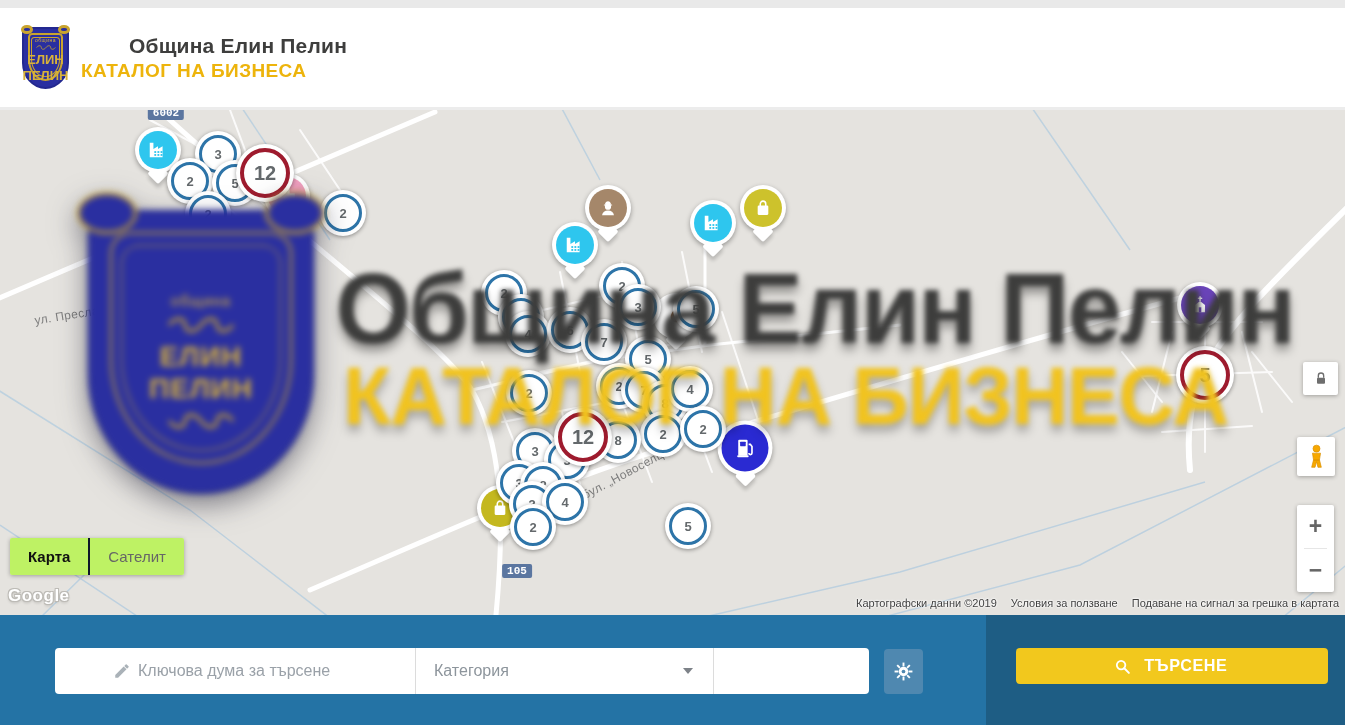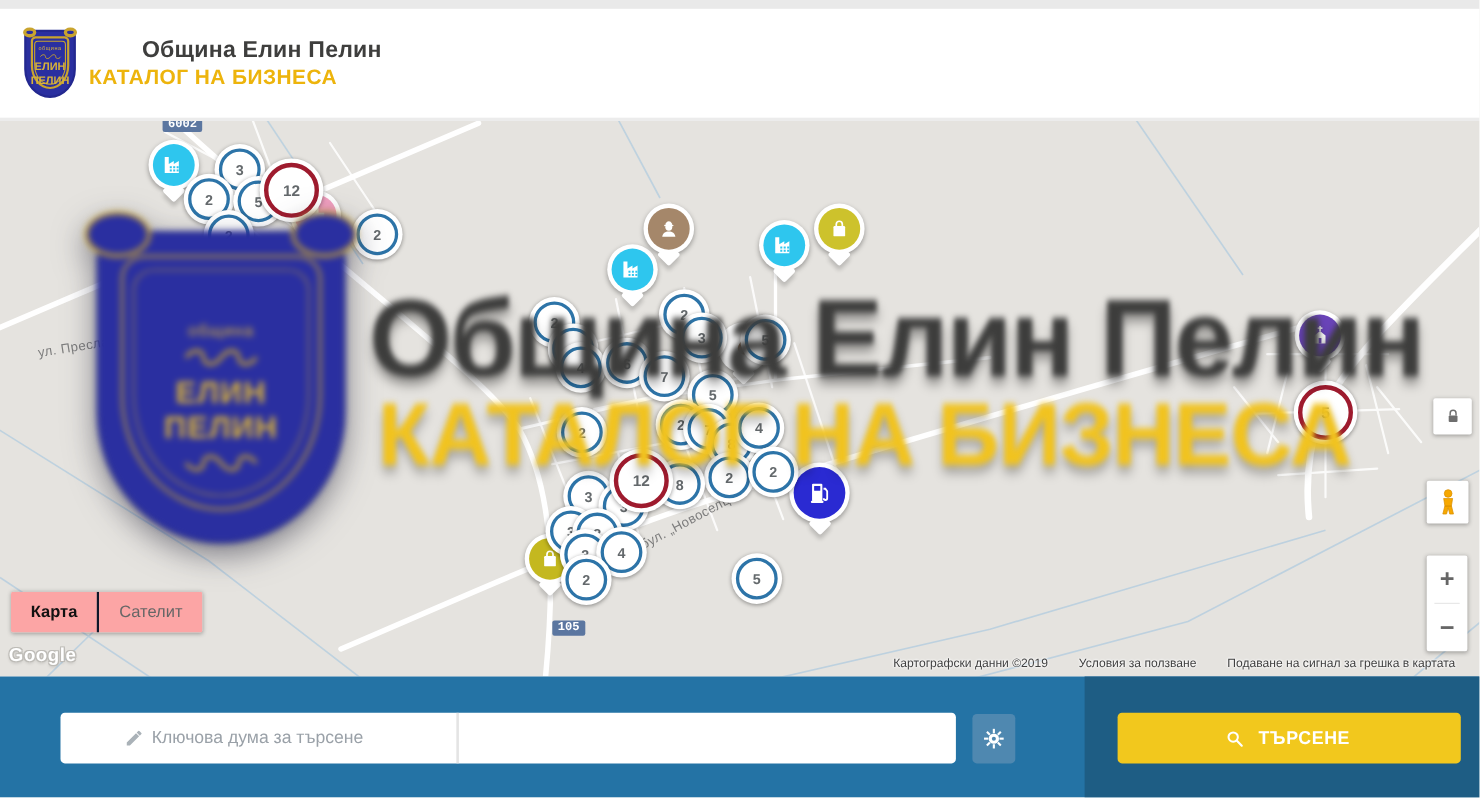--- a/index.html
+++ b/index.html
@@ -15,21 +15,21 @@
   .crest-frame{position:absolute;inset:7% 9% 10% 9%;border:2px solid #c9a42e;
     border-radius:12% 12% 50% 50%/9% 9% 45% 45%;}
   .crest-frame::after{content:'';position:absolute;inset:5%;border:1px solid #c9a42e;border-radius:inherit;}
   .crest-curl{position:absolute;top:-7%;width:27%;height:15%;background:#2a2fa0;
     border:3px solid #c9a42e;border-radius:50%;box-sizing:border-box;z-index:2;}
   .crest-curl.l{left:-6%}.crest-curl.r{right:-6%}
   .crest-content{position:absolute;inset:8% 0 0 0;display:flex;flex-direction:column;align-items:center;
     justify-content:center;color:#d8b23a;text-align:center;gap:2px;}
   .crest.small{width:47px;height:62px;margin:0;}
   .crest.small .crest-top{font-size:5px;letter-spacing:.5px;}
-  .crest.small .crest-name{font-size:10px;font-weight:bold;line-height:1.2;text-align:center;}
+  .crest.small .crest-name{font-size:13px;font-weight:bold;line-height:1.2;text-align:center;}
   .crest.small .orn{width:20px;height:5px;}
   #logo{position:absolute;left:22px;top:19px;display:flex;align-items:center;gap:12px;}
   #title-block{display:flex;flex-direction:column;}
   #page-title{font-size:21px;font-weight:bold;color:#3e3e3d;letter-spacing:.2px;margin-left:48px;}
   #page-subtitle{font-size:19px;font-weight:bold;color:#edb40c;letter-spacing:.4px;margin-top:2px;}
   #nav{position:absolute;right:25px;top:0;height:100%;display:flex;align-items:center;gap:37px;}
   .nav-item{font-size:15px;font-weight:bold;color:#2f3439;letter-spacing:-.3px;cursor:pointer;
     transform:scaleX(.94);white-space:nowrap;}
 
   
@@ -49,45 +49,45 @@
     justify-content:center;z-index:2;}
   .pin.big{width:55px;height:55px;}
 
   .cluster{position:absolute;transform:translate(-50%,-50%);width:46px;height:46px;background:#fff;
     border-radius:50%;box-shadow:0 1px 4px rgba(0,0,0,.4);display:flex;align-items:center;
     justify-content:center;z-index:4;cursor:pointer;}
   .cluster .ring{width:32px;height:32px;border:3px solid #2d74a8;border-radius:50%;display:flex;
     align-items:center;justify-content:center;font-size:13px;font-weight:bold;color:#64696c;}
   .cluster.red .ring{border-color:#9e1b2e;}
   .cluster.big{width:58px;height:58px;z-index:5;}
-  .cluster.big .ring{width:42px;height:42px;border-width:4px;font-size:14px;}
+  .cluster.big .ring{width:42px;height:42px;border-width:4px;font-size:20px;}
 
   
   #wm{position:absolute;inset:0;z-index:6;pointer-events:none;}
   .crest.big{position:absolute;left:88px;top:100px;width:226px;height:284px;
     filter:blur(3px) drop-shadow(0 10px 14px rgba(35,35,55,.55));}
   .crest.big .crest-top{font-size:15px;letter-spacing:1px;}
   .crest.big .crest-name{font-size:28px;font-weight:bold;line-height:1.15;letter-spacing:1px;}
   .crest.big .orn{width:70px;height:16px;margin:6px 0;}
   .wm-text{position:absolute;text-align:center;font-weight:bold;white-space:nowrap;line-height:1;}
   #wm-title{left:322px;top:148px;width:900px;font-size:100px;color:#3d3d3c;letter-spacing:-2px;
     transform:scaleX(.97);filter:blur(2.7px);text-shadow:0 7px 9px rgba(0,0,0,.38);}
   #wm-sub{left:330px;top:246px;width:890px;font-size:81px;color:#f1c31f;letter-spacing:-1px;
     transform:scaleX(.97);filter:blur(2.7px);text-shadow:0 7px 9px rgba(0,0,0,.30);}
 
   
   #map-type{position:absolute;left:10px;top:428px;height:37px;display:flex;z-index:8;
     box-shadow:0 1px 4px rgba(0,0,0,.3);border-radius:2px;overflow:hidden;}
-  #map-type .mbtn{background:#fca5a5;padding:0 18px;display:flex;align-items:center;font-size:15px;cursor:pointer;}
+  #map-type .mbtn{background:#bef264;padding:0 18px;display:flex;align-items:center;font-size:15px;cursor:pointer;}
   #btn-map{font-weight:bold;color:#111;}
   #btn-sat{color:#666;border-left:2px solid #0f172a;}
   #glogo{position:absolute;left:8px;top:476px;font-size:17px;font-weight:bold;color:#fff;z-index:8;
     letter-spacing:.5px;cursor:pointer;
     text-shadow:-1px -1px 0 #bdbbb6,1px -1px 0 #bdbbb6,-1px 1px 0 #bdbbb6,1px 1px 0 #bdbbb6,0 2px 3px rgba(0,0,0,.2);}
-  #attrib{position:absolute;right:22px;top:487px;display:flex;gap:28px;font-size:11px;color:#3f3f3f;
+  #attrib{position:absolute;right:6px;top:487px;display:flex;gap:14px;font-size:11px;color:#3f3f3f;
     z-index:8;text-shadow:0 0 2px #fff,0 0 2px #fff,0 0 3px #fff;}
   #attrib span{cursor:pointer;white-space:nowrap;}
   .ctrl{position:absolute;background:#fff;box-shadow:0 1px 4px rgba(0,0,0,.3);display:flex;
     align-items:center;justify-content:center;z-index:8;cursor:pointer;border-radius:2px;}
   #lock-btn{left:1303px;top:252px;width:35px;height:33px;}
   #pegman-btn{left:1297px;top:327px;width:38px;height:39px;}
   #zoomctl{position:absolute;left:1297px;top:395px;width:37px;height:87px;background:#fff;
     box-shadow:0 1px 4px rgba(0,0,0,.3);border-radius:2px;display:flex;flex-direction:column;z-index:8;}
   .zbtn{flex:1;display:flex;align-items:center;justify-content:center;font-size:23px;color:#666;
     cursor:pointer;font-weight:bold;}
@@ -103,21 +103,21 @@
   #kw-input::placeholder{color:#9aa1a8;}
   .sdiv{width:1px;background:#dcdcdc;}
   .sel{display:flex;align-items:center;justify-content:space-between;font-size:16px;color:#8d959c;
     padding:0 20px 0 18px;cursor:pointer;}
   .sel.cat{flex:0 0 259px;}
   .sel.loc{flex:1;}
   .caret{width:0;height:0;border-left:5px solid transparent;border-right:5px solid transparent;
     border-top:6px solid #7d8288;}
   #gear-btn{position:absolute;left:884px;top:34px;width:39px;height:45px;background:#4f88b0;
     border-radius:4px;display:flex;align-items:center;justify-content:center;cursor:pointer;}
-  #search-btn{position:absolute;left:1016px;top:33px;width:312px;height:46px;background:#f2c81d;
+  #search-btn{position:absolute;left:1016px;top:33px;width:312px;height:36px;background:#f2c81d;
     border-radius:4px;display:flex;align-items:center;justify-content:center;gap:11px;color:#fff;
     font-weight:bold;font-size:17px;letter-spacing:.6px;cursor:pointer;}
   #search-btn span{transform:scaleX(.95);}
 </style>
 </head>
 <body>
 
 <div id="page">
 
   <div id="topstrip"></div>
@@ -467,20 +467,24 @@
   <div id="panel">
     <div id="panel-dark"></div>
     <div id="sbar">
       <div class="s1">
         <svg viewBox="0 0 24 24" width="18" height="18">
             <path fill="#aab2b8" d="M3 17.2V21h3.8L18 9.8 14.2 6zM20.7 7.1a1 1 0 0 0 0-1.4l-2.4-2.4a1 1 0 0 0-1.4 0L15 5.2 18.8 9z"></path>
           </svg>
         <input id="kw-input" type="text" placeholder="Ключова дума за търсене" style="">
       </div>
       <div class="sdiv"></div>
+      <div class="sel cat">
+        <span>Категория</span>
+        <span class="caret"></span>
+      </div>
       <div class="sdiv"></div>
     </div>
     <div id="gear-btn">
       <svg viewBox="0 0 24 24" width="21" height="21">
           <g fill="#fff">
             <circle cx="12" cy="12" r="5.4"></circle>
             <rect x="10.9" y="1.8" width="2.2" height="4.4"></rect>
             <rect x="10.9" y="17.8" width="2.2" height="4.4"></rect>
             <rect x="1.8" y="10.9" width="4.4" height="2.2"></rect>
             <rect x="17.8" y="10.9" width="4.4" height="2.2"></rect>

